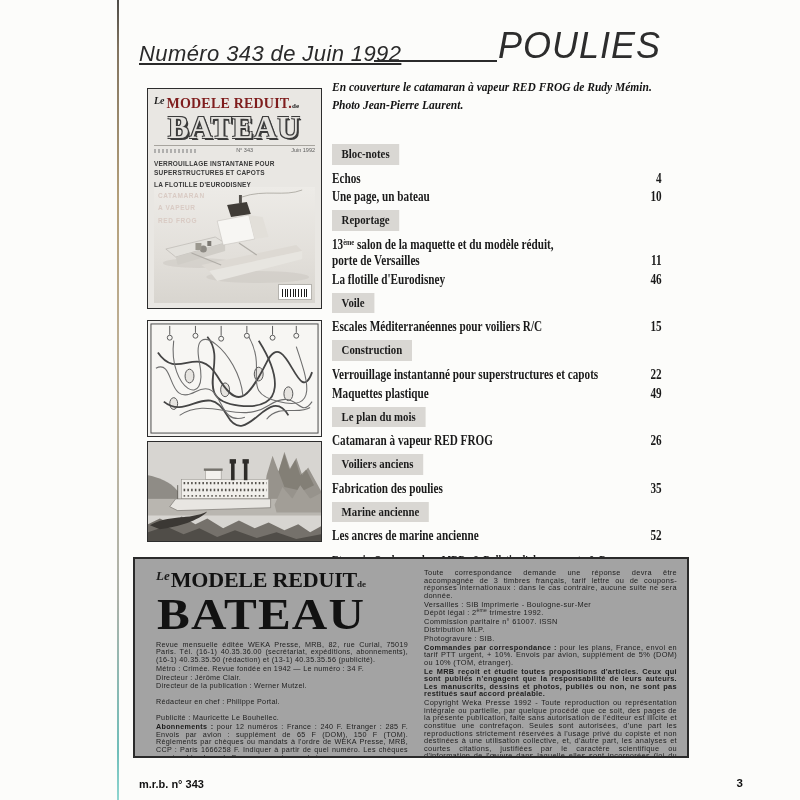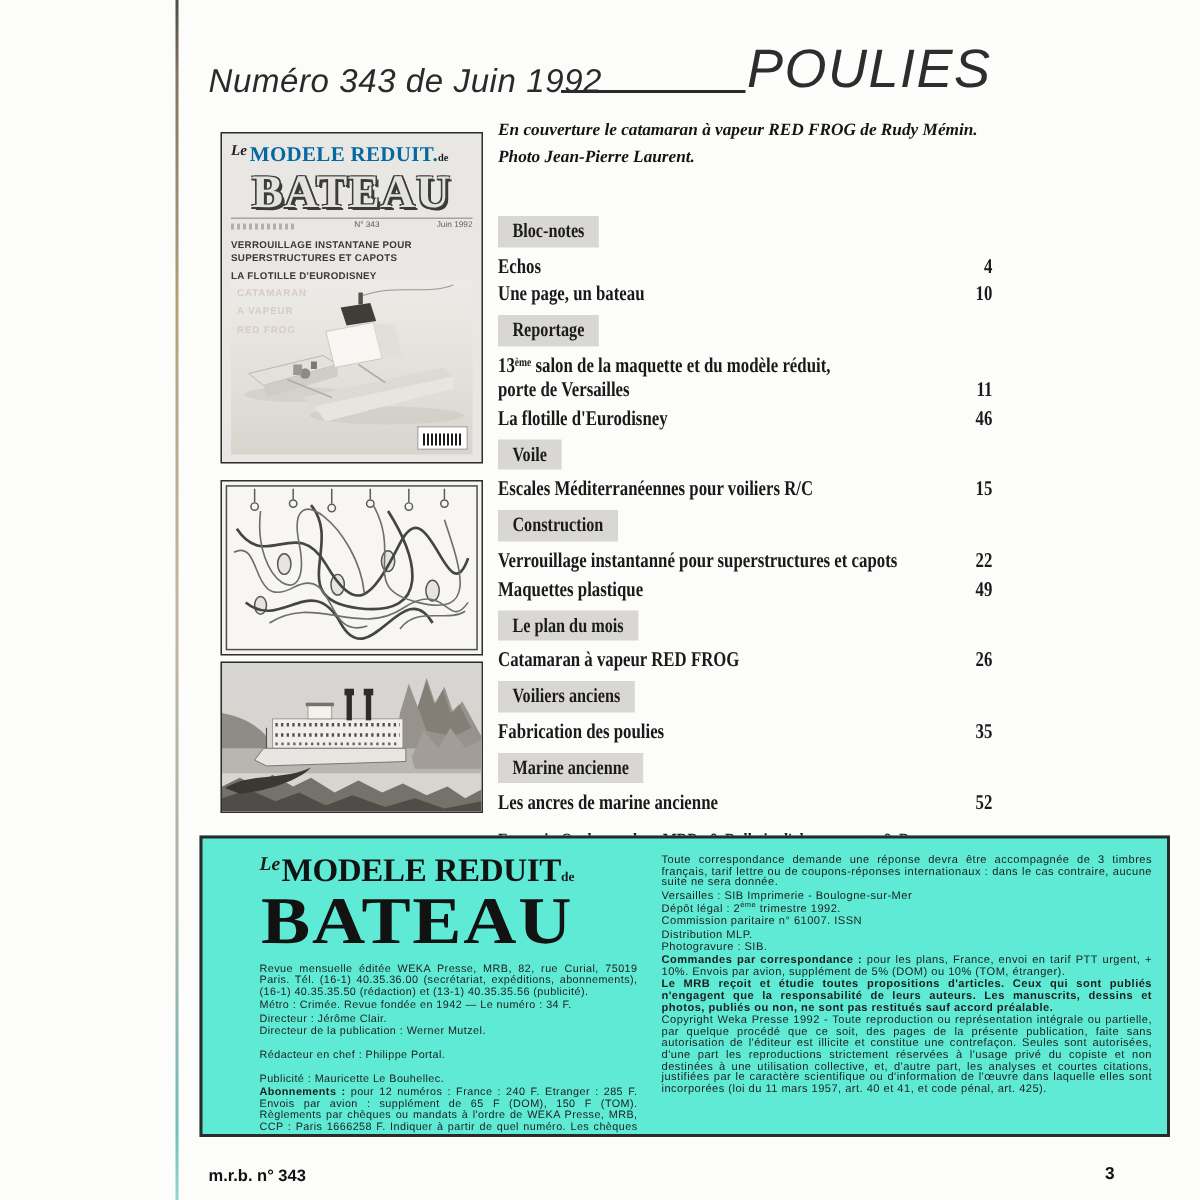--- a/index.html
+++ b/index.html
@@ -6,32 +6,32 @@
   .page{position:relative;width:800px;height:800px;background:#fcfcfa;overflow:hidden;
         font-family:"Liberation Sans",sans-serif;color:#1c1c1c;}
   .page *{box-sizing:border-box;}
 
   
   .scan-line{position:absolute;left:117px;top:0;width:2px;height:800px;
     background:linear-gradient(180deg,#2e2c28 0%,#6b5b44 6%,#a78f63 25%,#b7a98f 50%,#9fa59b 75%,#57b3ae 94%,#7ccfc9 100%);
     opacity:.85;}
 
   
-  .h-issue{position:absolute;left:139px;top:42px;font:italic 400 22px/1.1 "Liberation Sans",sans-serif;color:#2a2a2a;letter-spacing:.4px;}
+  .h-issue{position:absolute;left:139px;top:42px;font:italic 400 22px/1.1 "Liberation Sans",sans-serif;color:#2a2a2a;letter-spacing:.4px;text-decoration:underline;}
   .h-rule{position:absolute;left:374px;top:60px;width:123px;height:2px;background:#2b2b2b;}
   .h-sommaire{position:absolute;left:498px;top:26px;width:162px;text-align:right;
     font:italic 400 36px/1.1 "Liberation Sans",sans-serif;color:#2d2d2d;letter-spacing:1px;}
   .cover-note{position:absolute;left:332px;top:79px;width:334px;
     font:italic 700 11.5px/1.55 "Liberation Serif",serif;color:#141414;}
 
   
   .fig{position:absolute;border:1px solid #2d2d2d;}
   .fig-cover{left:147px;top:88px;width:175px;height:221px;background:#e9e7e3;padding:5px 6px;}
   .cov-le{font:italic 700 10px "Liberation Serif",serif;vertical-align:4px;margin-right:2px;}
-  .cov-title{font:900 14px/1 "Liberation Serif",serif;letter-spacing:.2px;color:#0369a1;white-space:nowrap;}
+  .cov-title{font:900 14px/1 "Liberation Serif",serif;letter-spacing:.2px;color:#7f1d1d;white-space:nowrap;}
   .cov-de{font:700 7px "Liberation Serif",serif;}
   .cov-bateau{font:900 31px/.95 "Liberation Serif",serif;letter-spacing:1px;color:#e4e2de;text-align:center;margin-top:1px;
     text-shadow:-1px -1px 0 #3c3c3c,1px -1px 0 #3c3c3c,-1px 1px 0 #3c3c3c,1px 1px 0 #3c3c3c,2px 2px 0 #3c3c3c;}
   .cov-strip{display:flex;justify-content:space-between;align-items:center;margin-top:3px;padding-top:2px;
     border-top:1px solid #a7a49e;font:400 5.5px/1 "Liberation Sans",sans-serif;color:#5c5c5c;}
   .cov-strip-fine{width:44px;height:4px;background:repeating-linear-gradient(90deg,#8a8a8a 0 2px,transparent 2px 4px);opacity:.6;}
   .cov-headlines{margin-top:6px;}
   .cov-headline{font:700 6.5px/1.35 "Liberation Sans",sans-serif;color:#3a3a3a;margin:0 0 4px;letter-spacing:.2px;}
   .cov-photo{position:absolute;left:6px;right:6px;bottom:5px;height:116px;
     background:linear-gradient(180deg,#edebe7 0%,#e2dfda 60%,#d8d5cf 100%);overflow:hidden;}
@@ -50,22 +50,22 @@
   .toc-sec{margin:0 0 3px;}
   .toc-label{display:inline-block;background:#d9d7d3;padding:2px 12px 3px;margin:2px 0 6px;
     font:700 13.5px/1.15 "Liberation Serif",serif;color:#1b1b1b;}
   .toc-row{display:flex;justify-content:space-between;align-items:flex-end;gap:12px;margin:0 0 3px;
     font:700 14px/1.14 "Liberation Serif",serif;color:#1a1a1a;}
   .toc-page{flex:none;}
   .toc sup{font-size:8px;line-height:0;vertical-align:4px;}
   .toc-etaussi{margin-top:7px;font:700 12.5px/1.45 "Liberation Serif",serif;color:#1a1a1a;}
 
   
-  .imprint{position:absolute;left:133px;top:557px;width:647px;height:201px;border:2px solid #2a2a2a;
-    background:#5eead4;padding:8px 10px 6px 38px;display:flex;gap:16px;overflow:hidden;}
+  .imprint{position:absolute;left:133px;top:557px;width:556px;height:201px;border:2px solid #2a2a2a;
+    background:#a3a3a3;padding:8px 10px 6px 21px;display:flex;gap:16px;overflow:hidden;}
   .imp-left{width:252px;flex:none;}
   .imp-right{flex:1;padding-top:2px;}
   .mast{margin:2px 0 6px;}
   .mast-le{font:italic 900 13px/1 "Liberation Serif",serif;vertical-align:7px;margin-right:1px;}
   .mast-title{font:900 22px/1 "Liberation Serif",serif;color:#121212;letter-spacing:-.2px;}
   .mast-de{font:900 9px/1 "Liberation Serif",serif;}
   .mast-bateau{display:inline-block;font:900 42px/.92 "Liberation Serif",serif;color:#121212;letter-spacing:1px;
     transform:scale(1.17,1.06);transform-origin:left top;margin:3px 0 2px 1px;}
   .imp p{margin:0 0 1px;text-align:justify;color:#1d1d1d;}
   .imp-left p{font:400 7.2px/1.08 "Liberation Sans",sans-serif;letter-spacing:.3px;}

